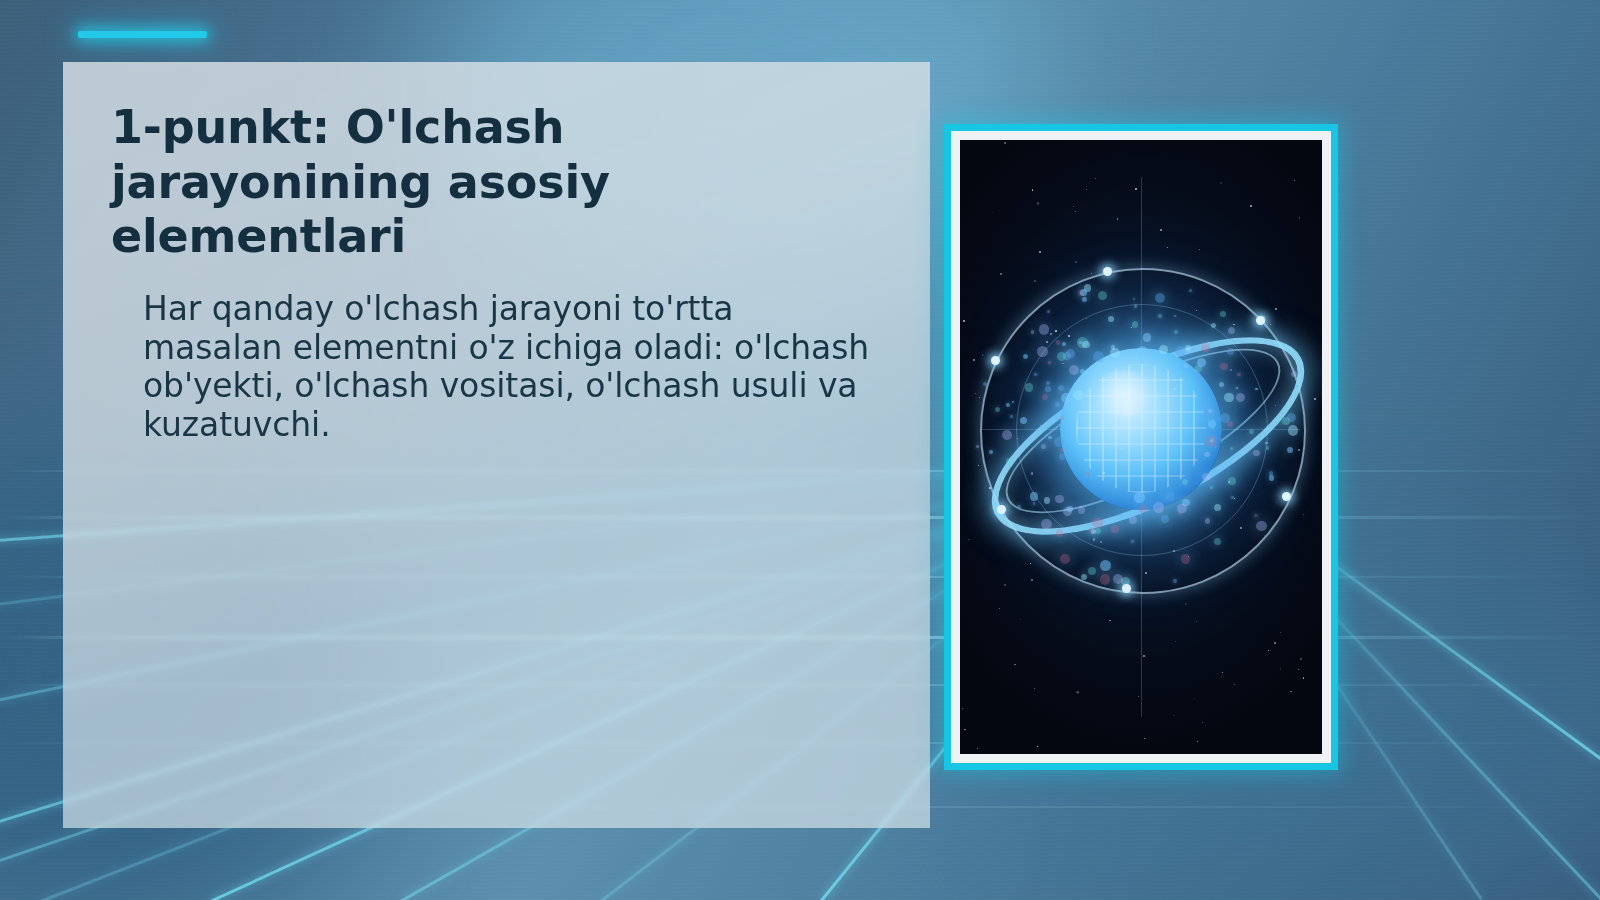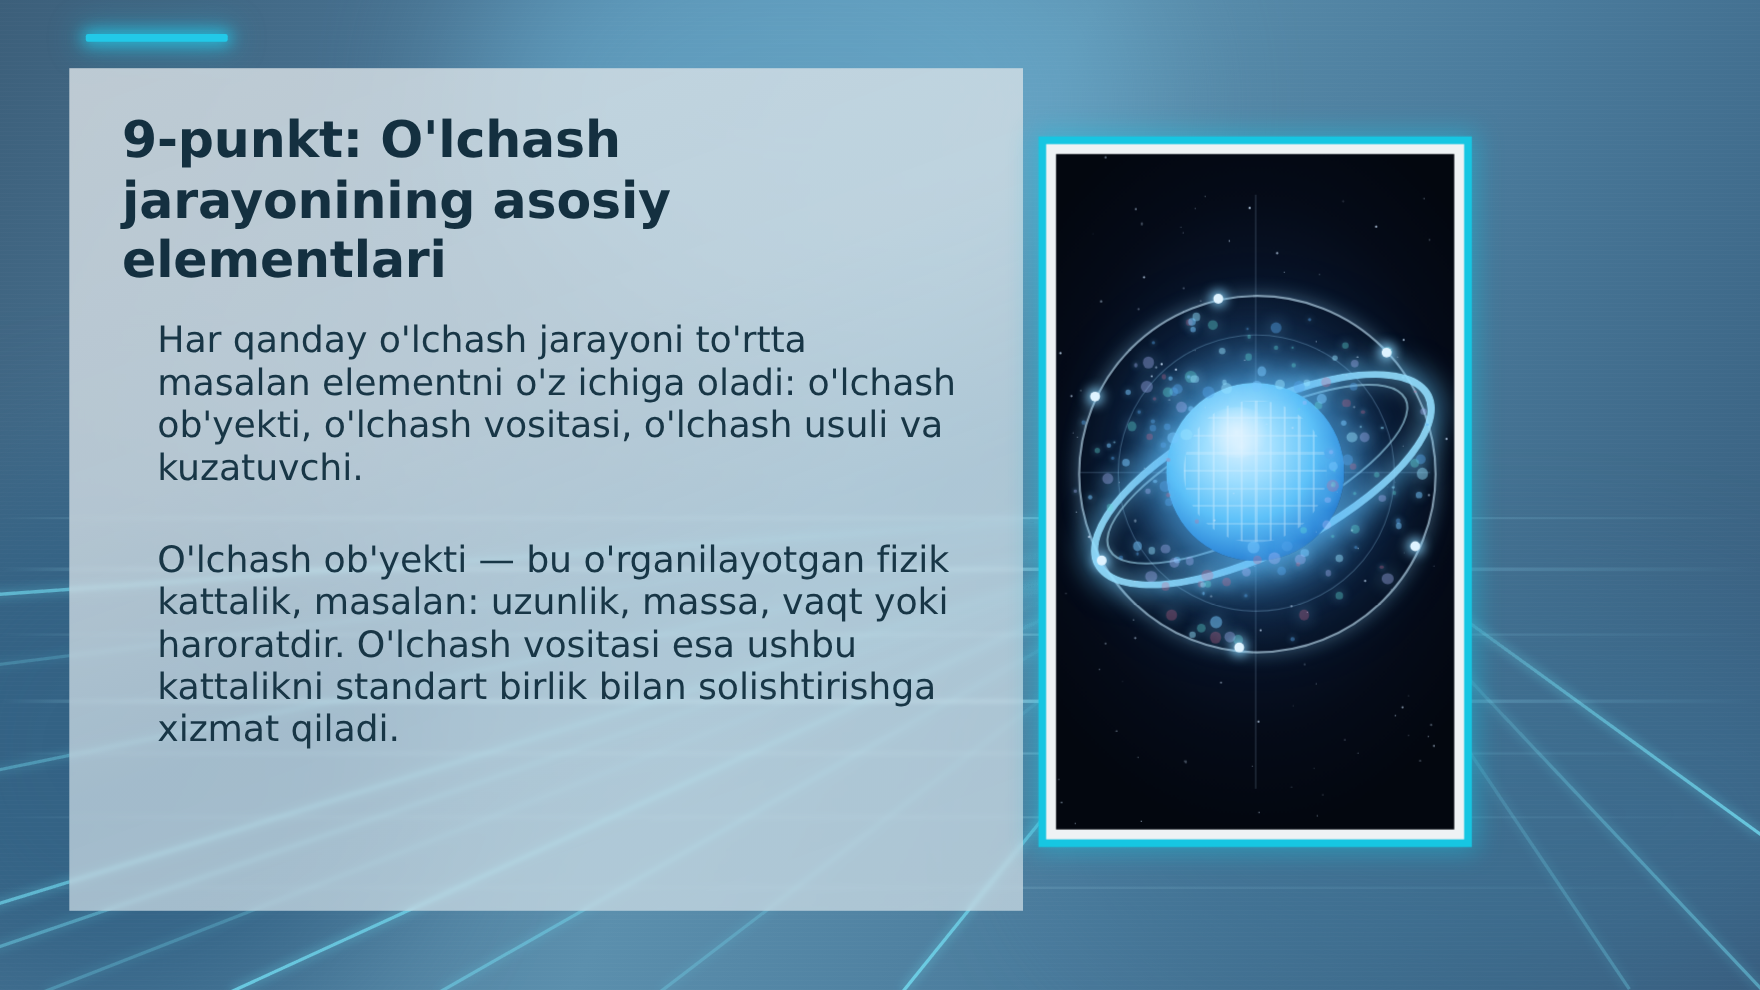--- a/index.html
+++ b/index.html
@@ -191,25 +191,24 @@
         <div class="vline" style="left: 1480px; top: 900px; width: 536.68px; transform: rotate(-123.986deg); opacity: 0.35;"></div>
         <div class="vline" style="left: 1600px; top: 760px; width: 519.062px; transform: rotate(-144.013deg); opacity: 0.85;"></div>
       </div>
     <div class="scan"></div>
   </div>
 
   <div class="accent-bar"></div>
 
   <div class="card">
     <div class="card-inner">
-      <h1 class="title">9-punkt: O'lchash jarayonining asosiy elementlari</h1>
+      <h1 class="title">1-punkt: O'lchash jarayonining asosiy elementlari</h1>
 
       <div class="body-wrap">
         <p class="para">Har qanday o'lchash jarayoni to'rtta masalan elementni o'z ichiga oladi: o'lchash ob'yekti, o'lchash vositasi, o'lchash usuli va kuzatuvchi.</p>
-        <p class="para">O'lchash ob'yekti — bu o'rganilayotgan fizik kattalik, masalan: uzunlik, massa, vaqt yoki haroratdir. O'lchash vositasi esa ushbu kattalikni standart birlik bilan solishtirishga xizmat qiladi.</p>
       </div>
     </div>
   </div>
 
   <div class="img-frame">
     <div class="img-mat">
       <div class="img-stage" id="stage">
         <div class="ax ax-v"></div>
         <div class="ax ax-h"></div>
 

